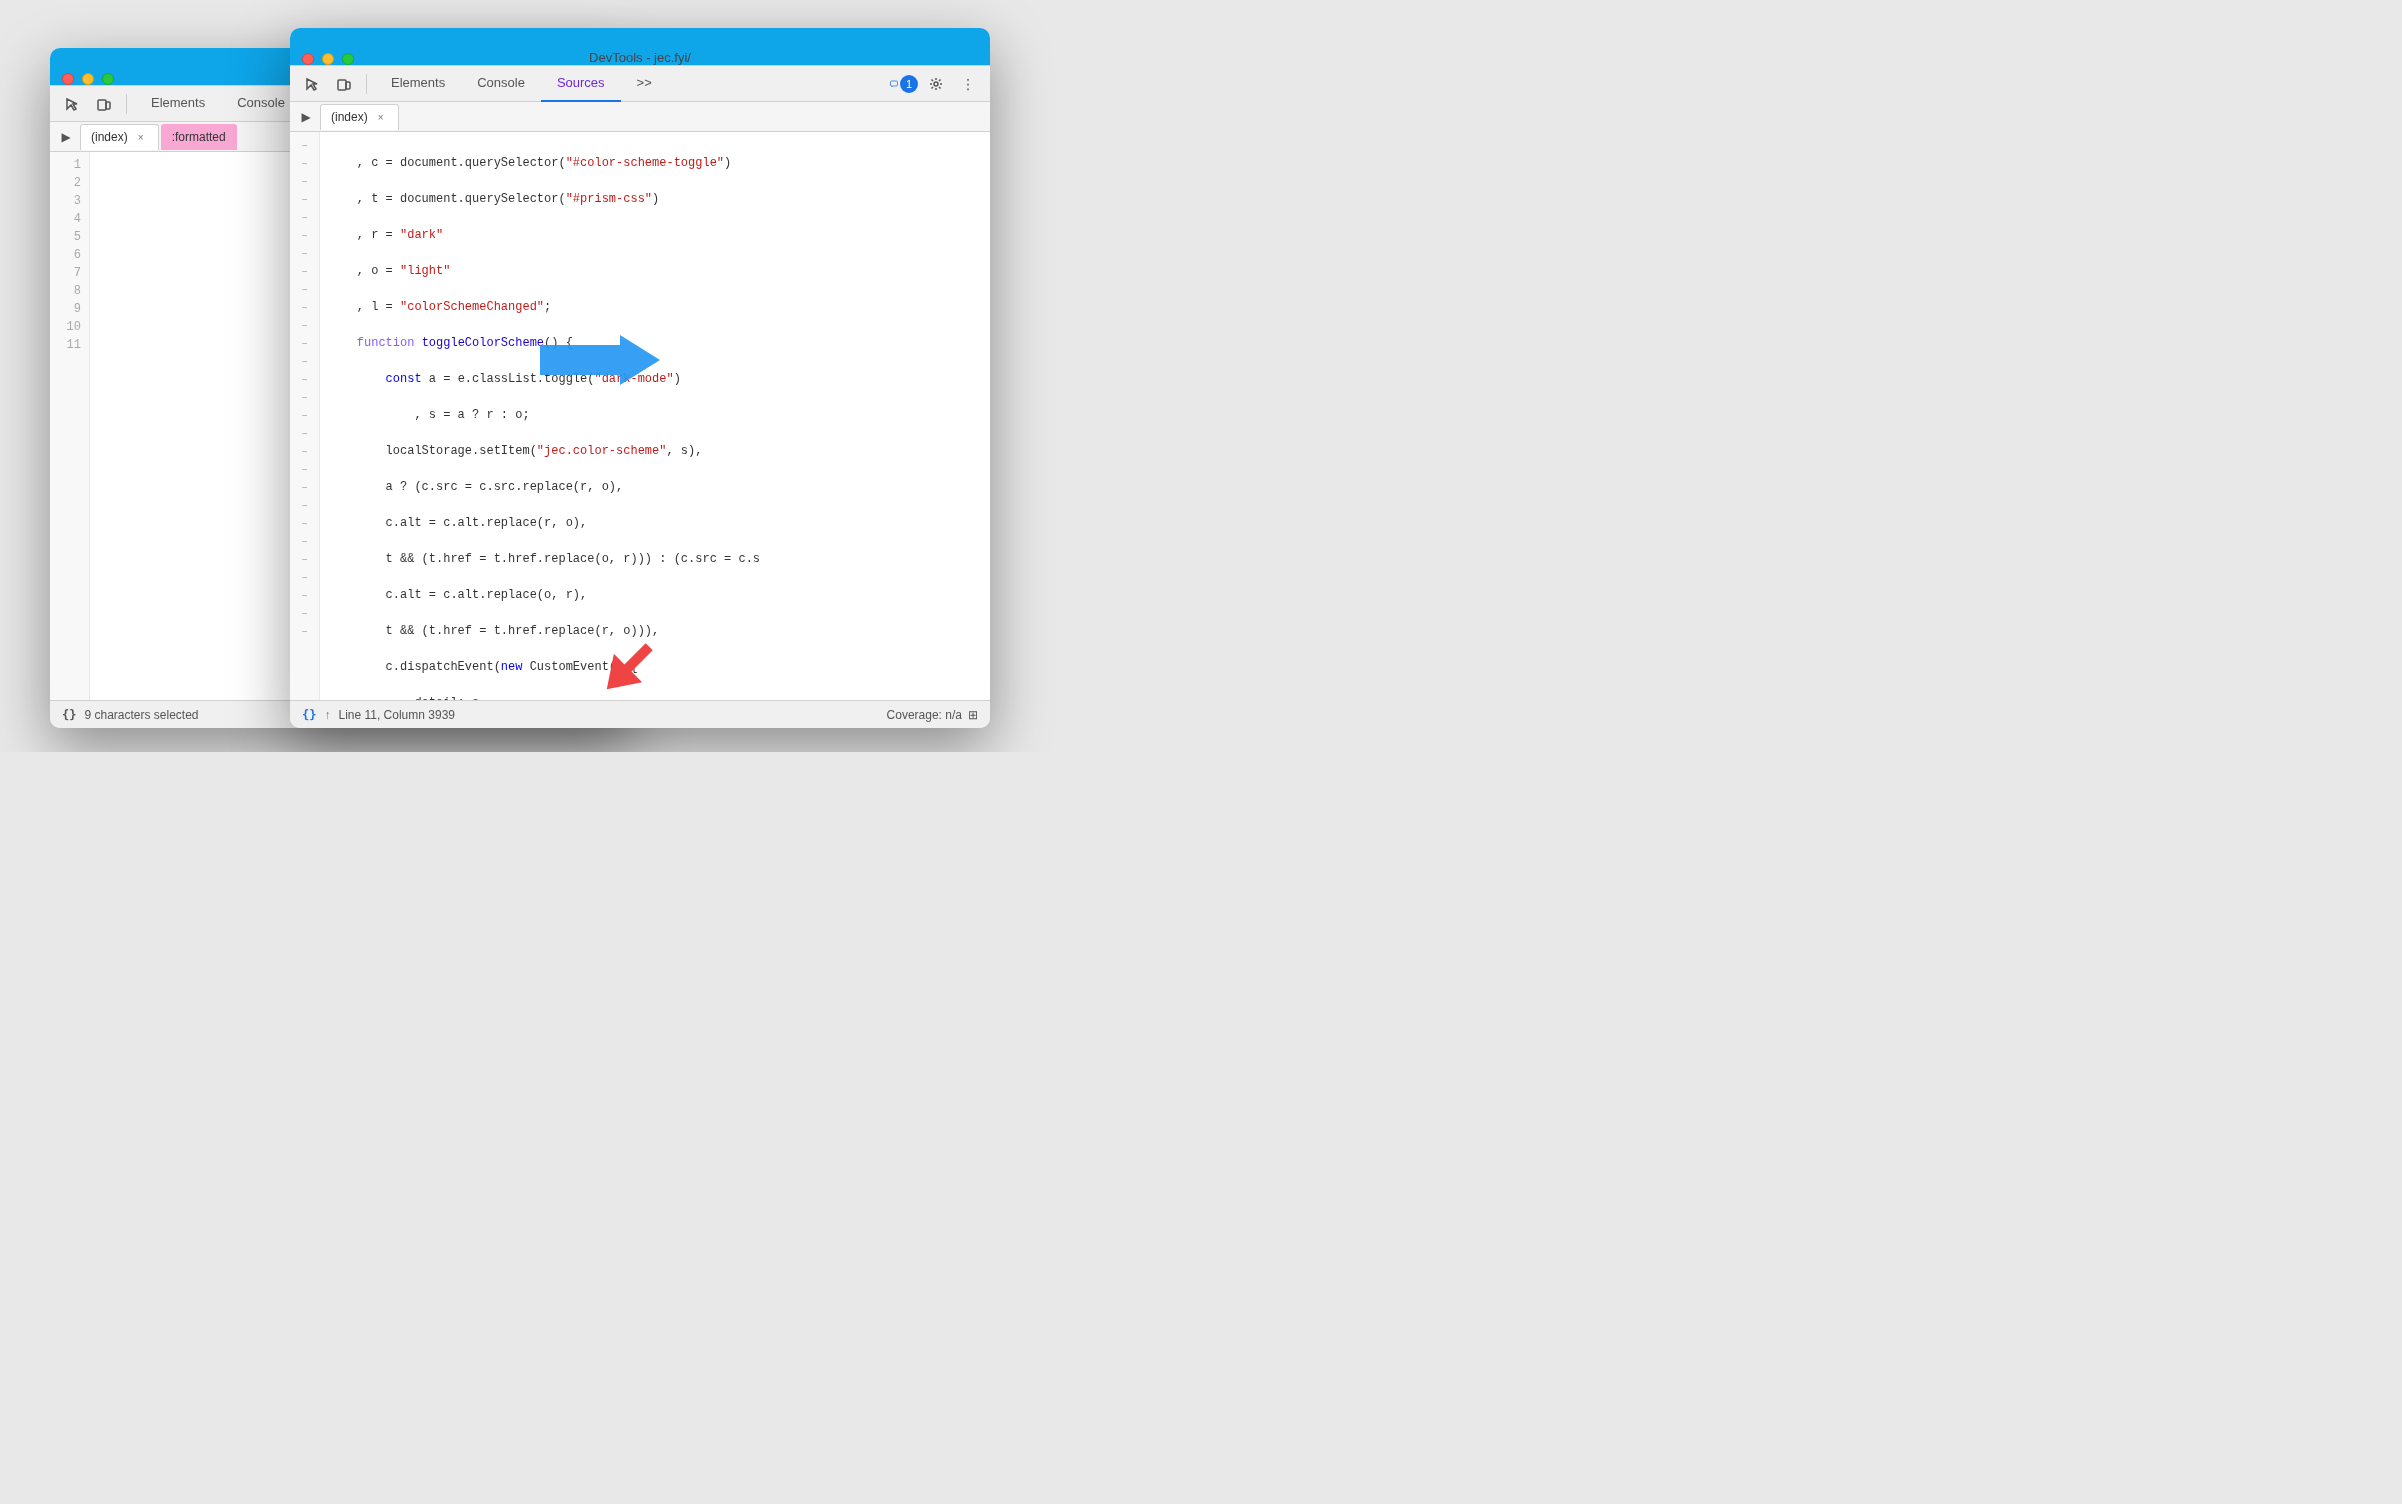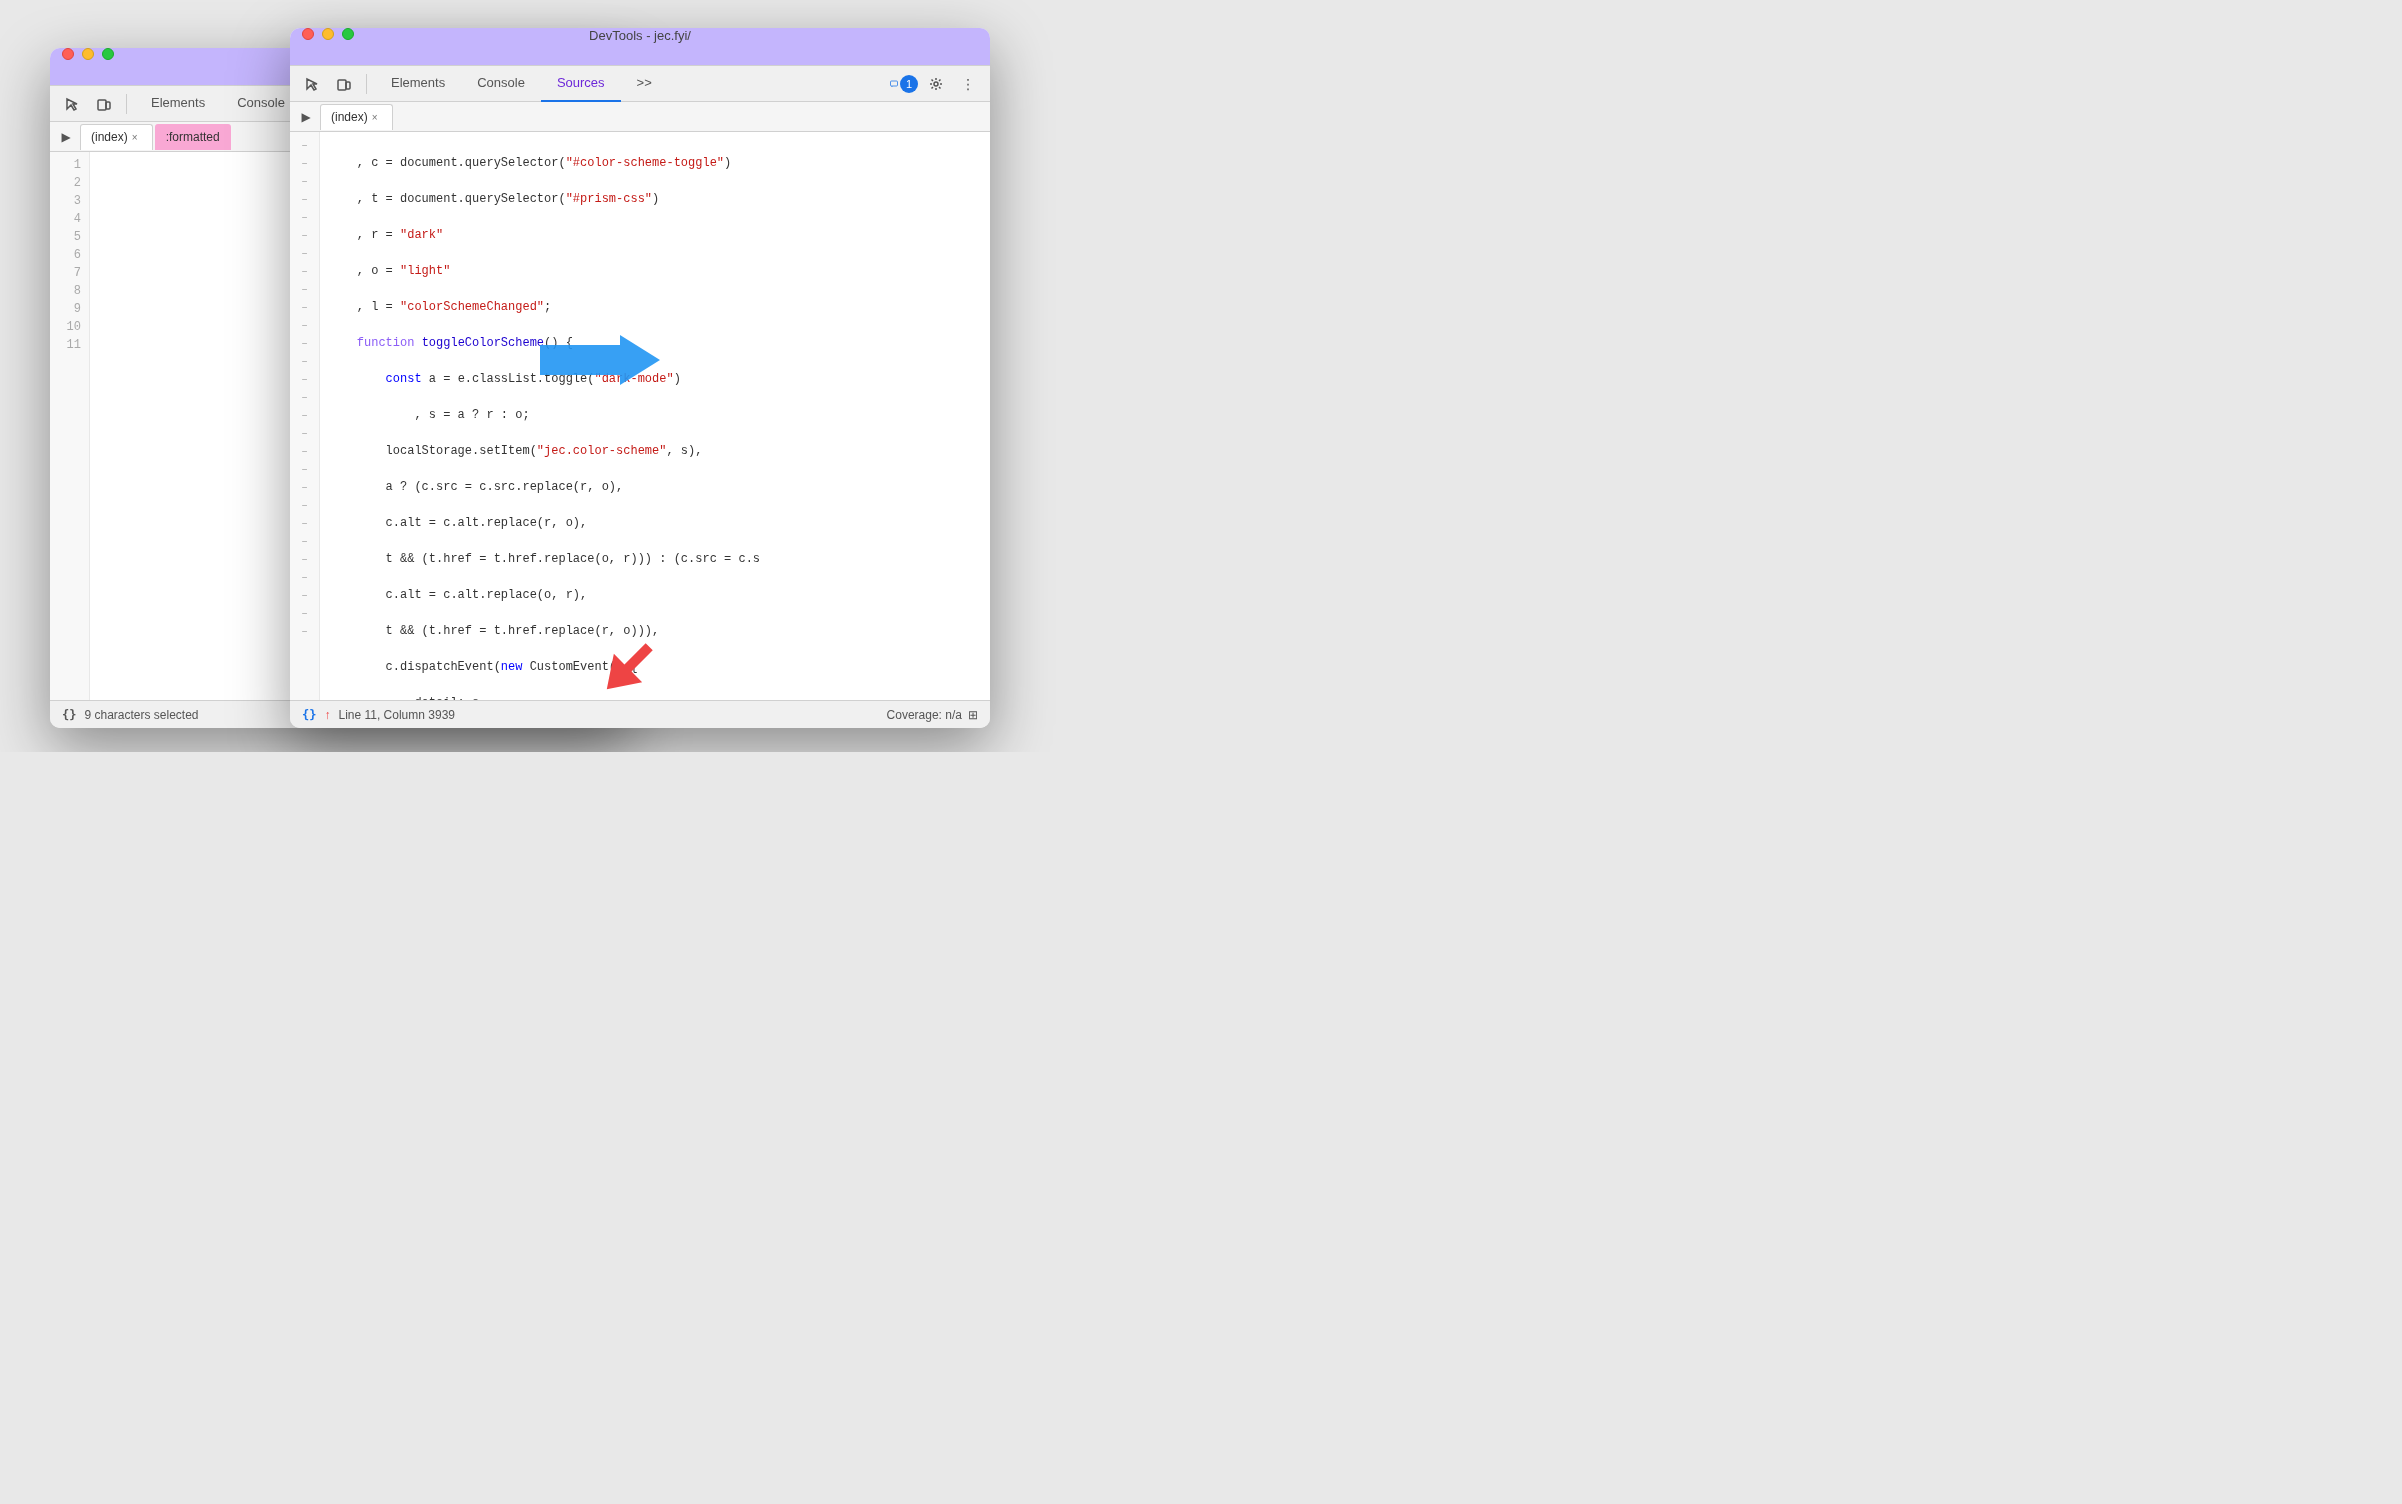--- a/index.html
+++ b/index.html
@@ -15,24 +15,24 @@
     
     .devtools-window {
       position: absolute;
       border-radius: 10px;
       box-shadow: 0 20px 60px rgba(0,0,0,0.4);
       background: #f5f5f5;
       overflow: hidden;
     }
 
     .window-titlebar {
-      background: #c4b5fd;
+      background: #0ea5e9;
       height: 38px;
       display: flex;
-      align-items: flex-start;
+      align-items: flex-end;
       padding: 0 12px;
       border-bottom: 1px solid #d0d0d0;
       position: relative;
     }
 
     .traffic-lights {
       display: flex;
       gap: 8px;
       align-items: center;
     }
@@ -142,20 +142,21 @@
       align-items: center;
       height: 26px;
       padding: 7px 10px;
       background: #fff;
       border: 1px solid #d0d0d0;
       border-bottom: none;
       border-radius: 3px 3px 0 0;
       font-size: 12px;
       color: #333;
       cursor: pointer;
+      gap: 6px;
     }
 
     .file-tab .close-btn {
       width: 14px;
       height: 14px;
       display: flex;
       align-items: center;
       justify-content: center;
       border-radius: 2px;
       font-size: 10px;

